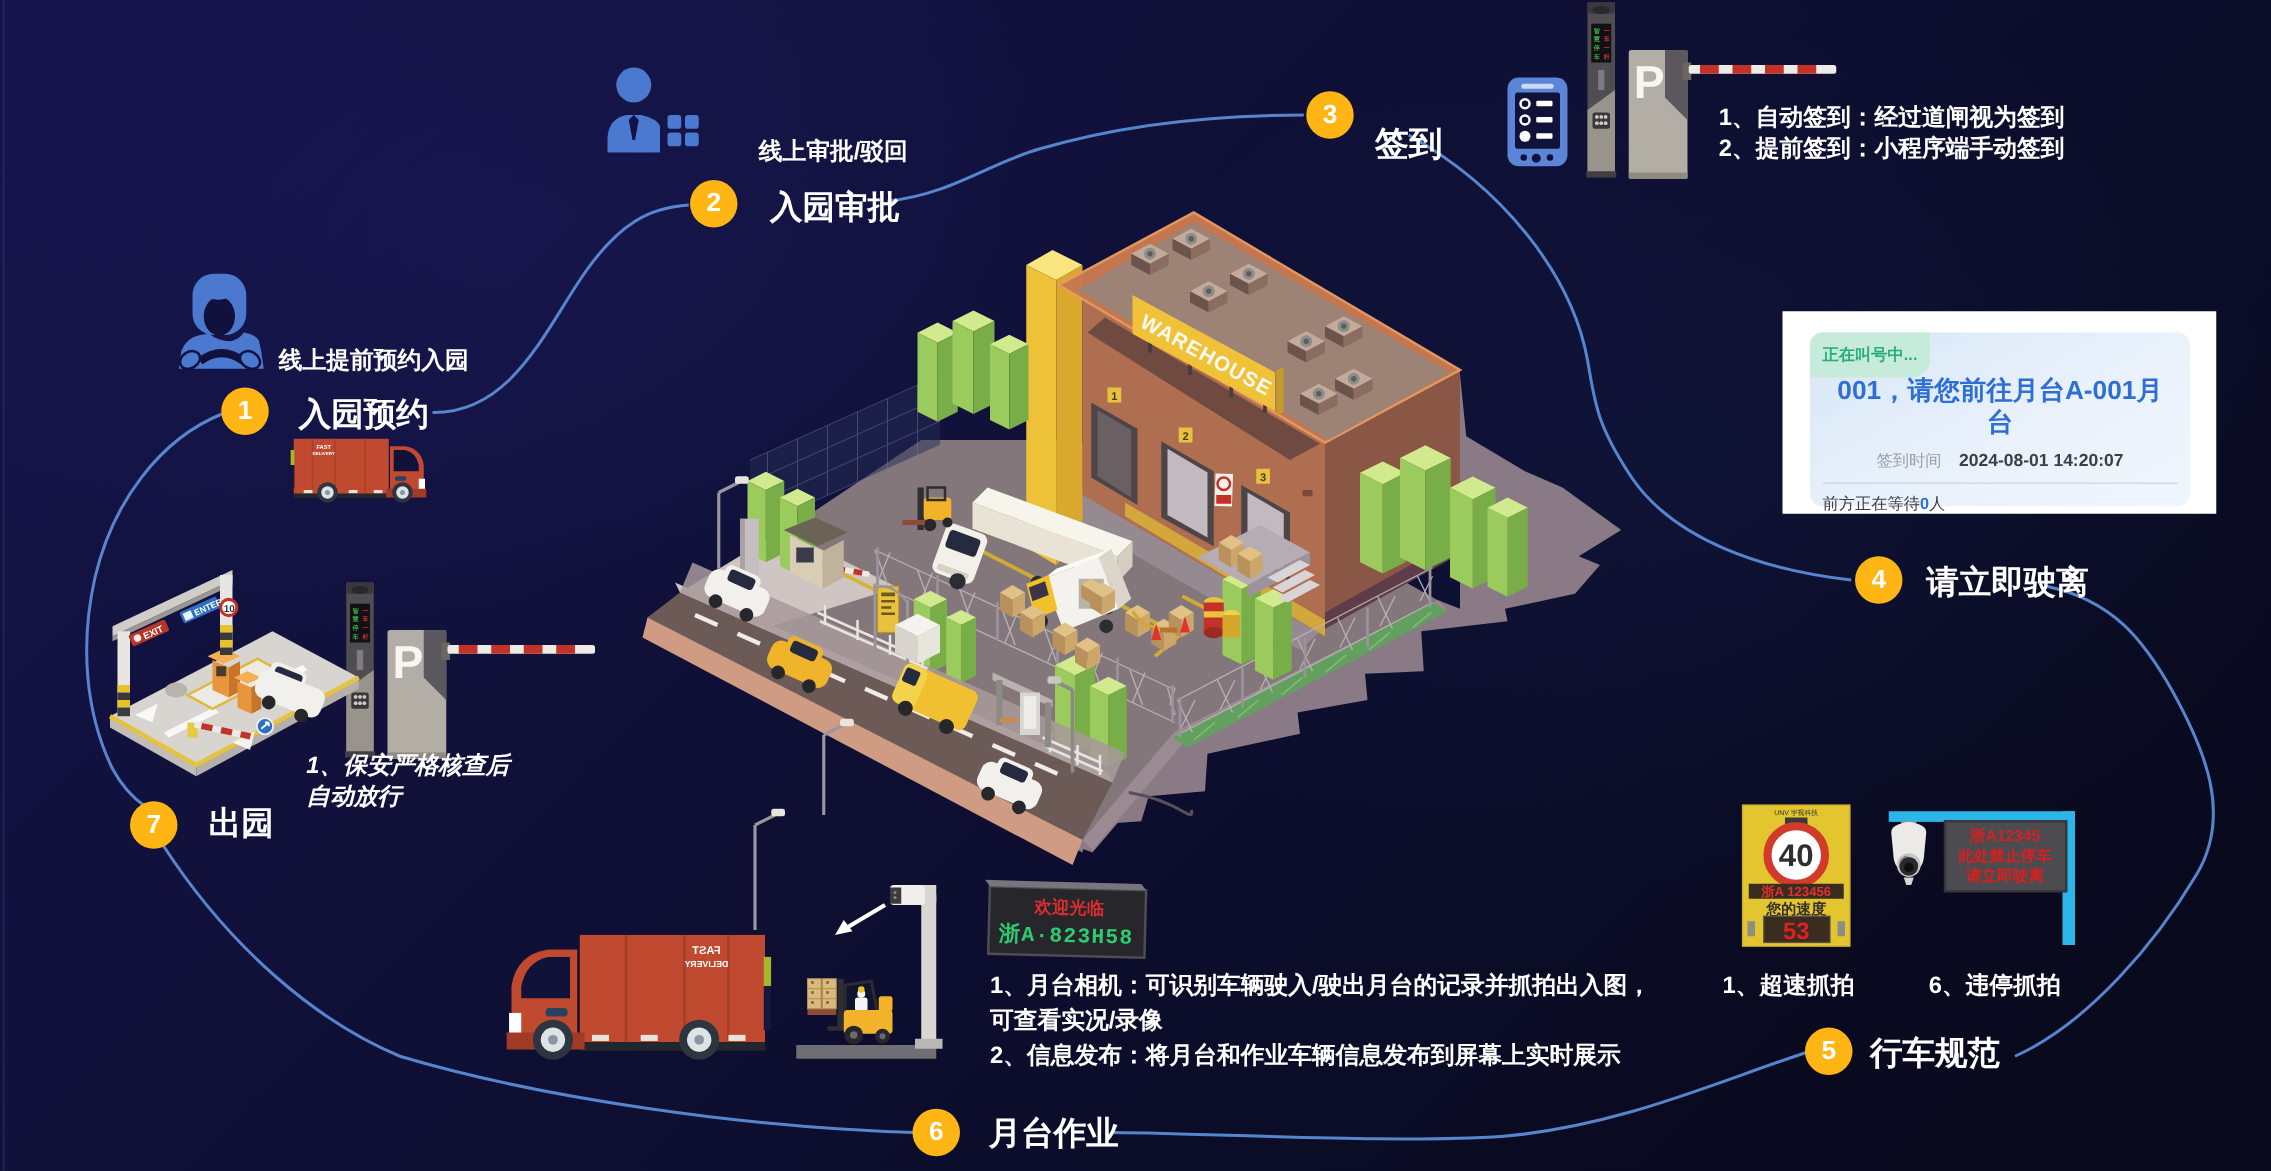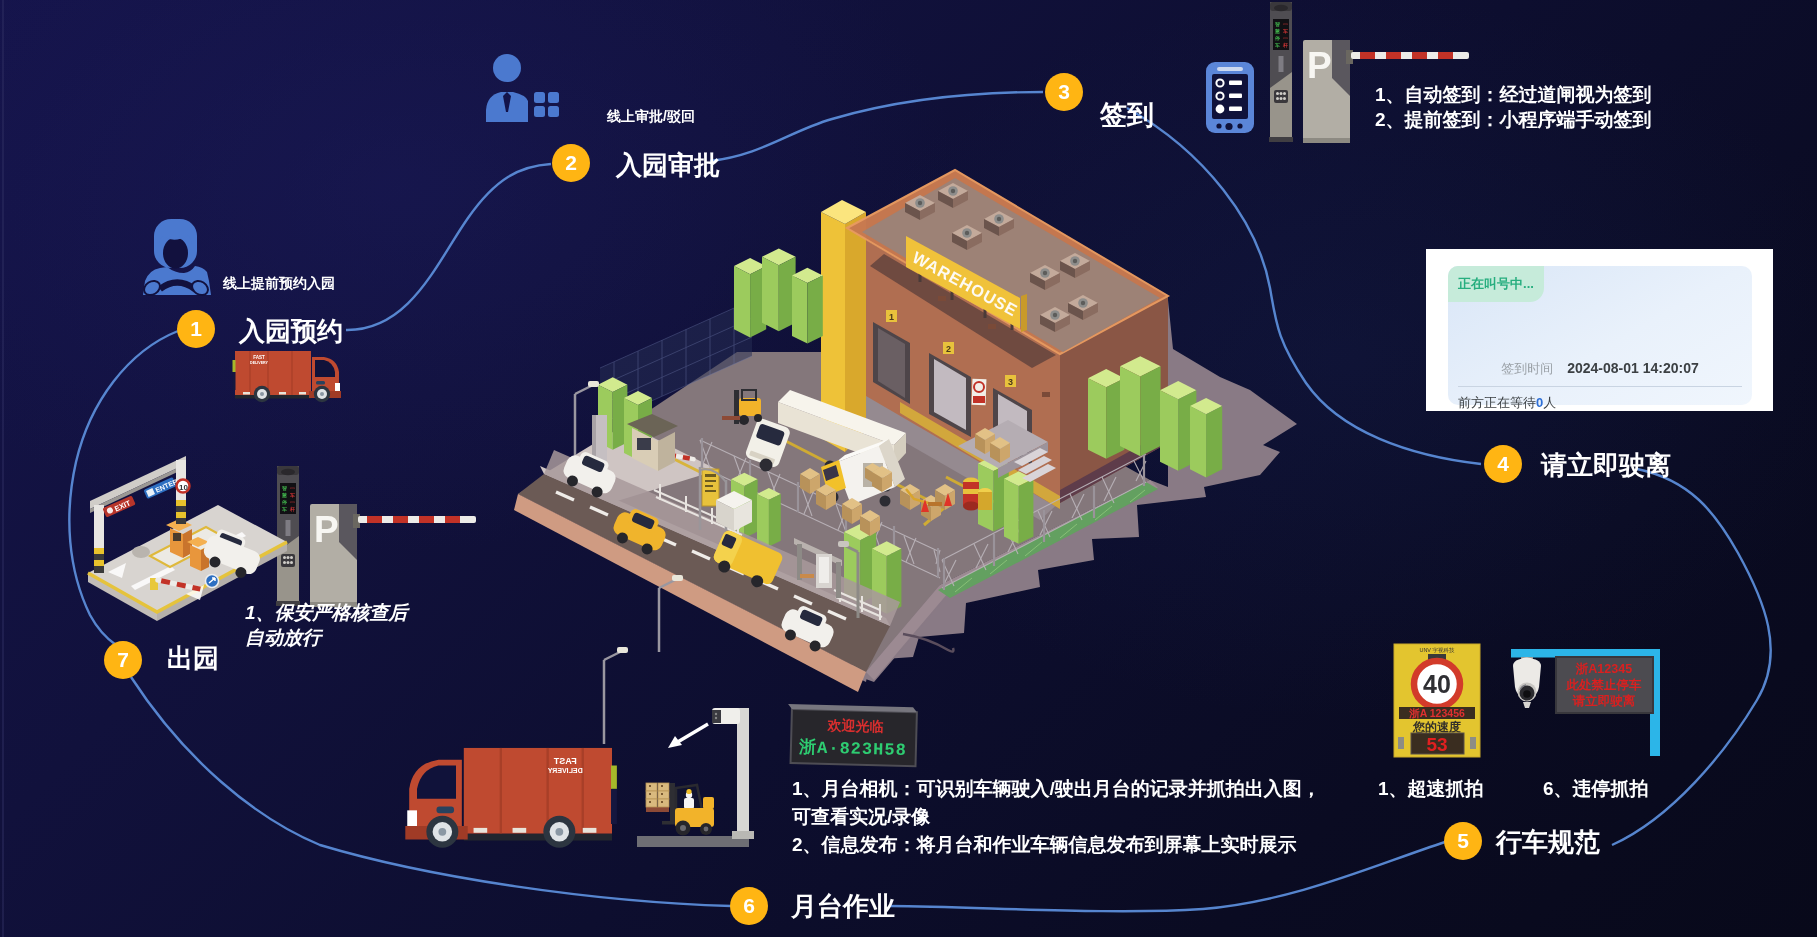--- a/index.html
+++ b/index.html
@@ -9,21 +9,21 @@
     background:
       radial-gradient(800px 520px at 22% 20%, rgba(30,30,100,.35), rgba(0,0,0,0) 70%),
       radial-gradient(750px 520px at 74% 38%, rgba(30,50,110,.17), rgba(0,0,0,0) 70%),
       linear-gradient(135deg,#15144b 0%,#11113c 30%,#0d0e2f 55%,#0a0b22 78%,#08091a 100%);
   }
   .abs{position:absolute;}
   .num{position:absolute;width:38px;height:38px;border-radius:50%;
     background:#FFB513;color:#fff;font-weight:bold;font-size:21px;
     display:flex;align-items:center;justify-content:center;}
   .h1{position:absolute;color:#fff;font-weight:bold;font-size:26px;letter-spacing:0;white-space:nowrap;}
-  .lbl{position:absolute;color:#fff;font-weight:bold;font-size:14px;white-space:nowrap;}
+  .lbl{position:absolute;color:#fff;font-weight:bold;font-size:19px;white-space:nowrap;}
   .note{position:absolute;color:#fff;font-weight:bold;font-size:19px;line-height:28px;white-space:nowrap;}
   .edgeline{position:absolute;left:2px;top:0;width:2px;height:937px;background:#303064;opacity:.45;}
   
   .qcard{position:absolute;left:1426px;top:249px;width:347px;height:162px;background:#fff;}
   .qinner{position:absolute;left:22px;top:17px;width:304px;height:139px;border-radius:10px;
      background:linear-gradient(150deg,#d9e6f7 0%,#e9f1fb 55%,#f0f6fd 100%);}
   .qtag{position:absolute;left:0;top:0;width:96px;height:36px;border-radius:10px 0 14px 0;
      background:#c6ebda;color:#27ae7f;font-size:13px;font-weight:bold;
      display:flex;align-items:center;justify-content:center;}
   .qmain{position:absolute;left:10px;top:34px;width:284px;text-align:center;
@@ -754,17 +754,18 @@
 <div class="num" style="left:730px;top:887px;">6</div>
 <div class="h1" style="left:791px;top:889px;">月台作业</div>
 
 <div class="note" style="left:245px;top:600px;line-height:25px;font-style:italic;">1、保安严格核查后<br>自动放行</div>
 <div class="num" style="left:104px;top:641px;">7</div>
 <div class="h1" style="left:167px;top:641px;">出园</div>
 
 <div class="qcard">
   <div class="qinner">
     <div class="qtag">正在叫号中...</div>
+    <div class="qmain">001，请您前往月台A-001月<br>台</div>
     <div class="qrow">签到时间<b>2024-08-01 14:20:07</b></div>
     <div class="qhr"></div>
     <div class="qwait">前方正在等待<i>0</i>人</div>
   </div>
 </div>
 
 </body></html>

